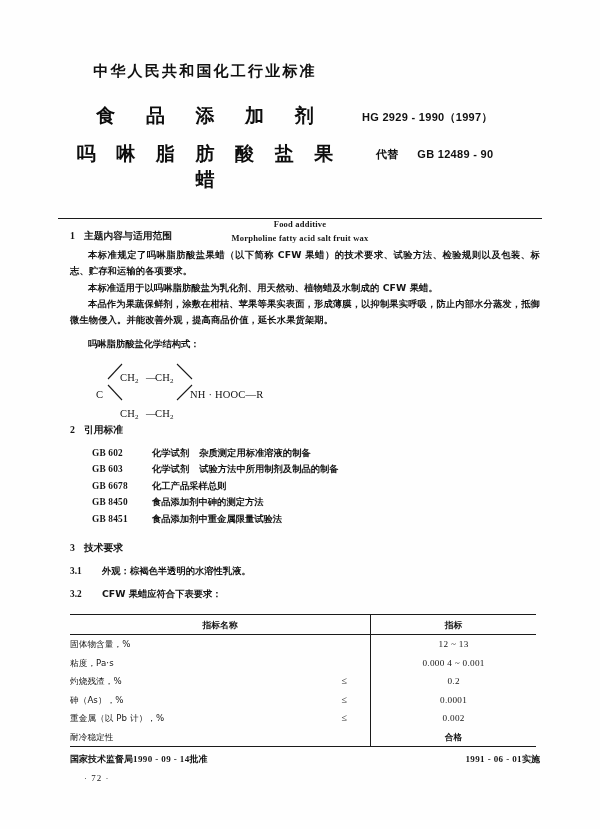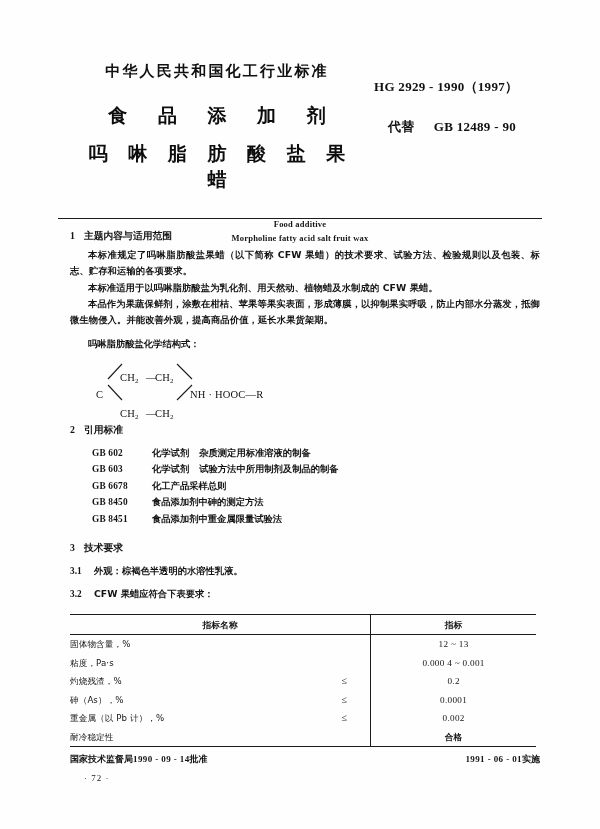--- a/index.html
+++ b/index.html
@@ -24,36 +24,35 @@
   }
 
   
   .header {
     position: absolute;
     left: 0; right: 0;
     top: 62px;
   }
   .hdr-row {
     display: flex;
-    align-items: flex-start;
-    margin-left: 12px;
+    align-items: center;
   }
   .hdr-left {
     width: 352px;
     padding-left: 58px;
     box-sizing: border-box;
     text-align: center;
   }
   .hdr-right {
     flex: 1;
     padding-top: 16px;
     padding-left: 10px;
-    font-family: Liberation Serif, serif;
-    font-weight: bold;
-    font-size: 13px;
+    font-family: Liberation Sans, sans-serif;
+    font-weight: bold;
+    font-size: 11px;
     letter-spacing: 0.3px;
     color: #111;
   }
   .std-no { white-space: nowrap; }
   .replaces {
     margin-top: 22px;
     white-space: nowrap;
     padding-left: 14px;
   }
 
@@ -148,21 +147,21 @@
     flex: none;
     letter-spacing: 0.2px;
   }
   .ref-name { }
   .ref-name .gap { display: inline-block; width: 10px; }
 
   .clause {
     font-weight: bold;
     margin-top: 7px;
     display: flex;
-    gap: 0;
+    gap: 8px;
   }
   .clause .cnum {
     font-family: "Liberation Serif", serif;
     flex: none;
     width: 24px;
   }
 
   
   .struct-label {
     font-weight: bold;

